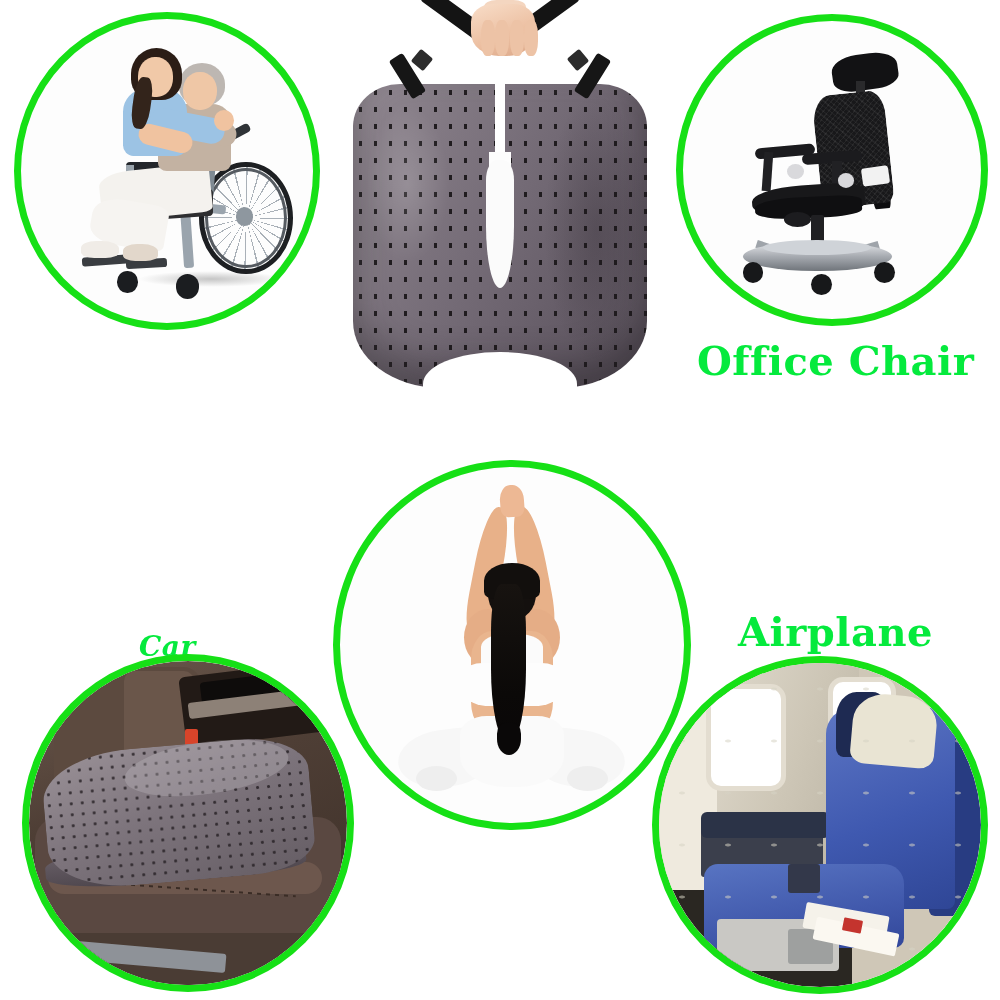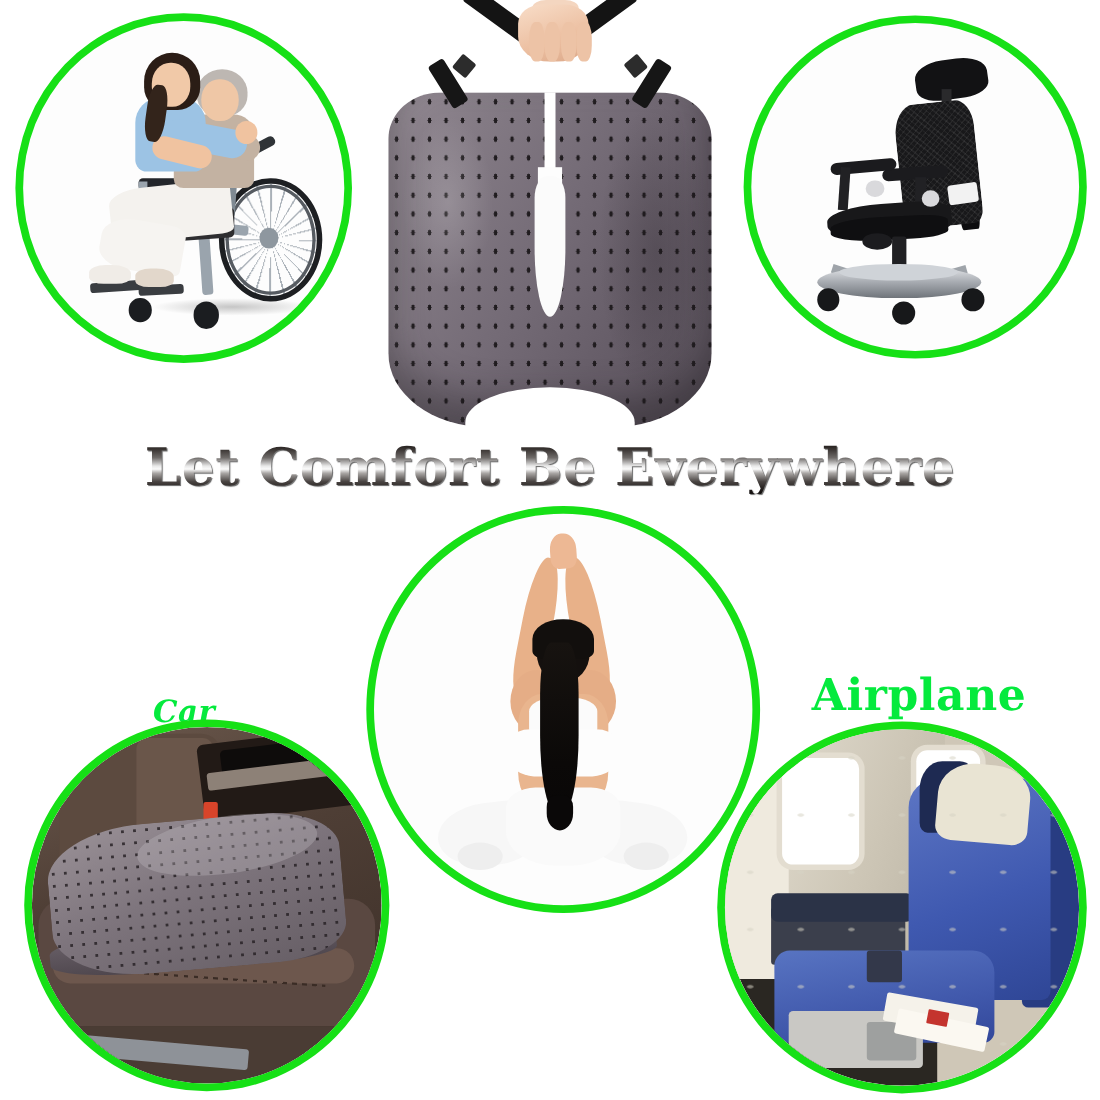--- a/index.html
+++ b/index.html
@@ -307,20 +307,21 @@
       <div class="oc-gas"></div>
       <div class="oc-spoke1"></div>
       <div class="oc-spoke2"></div>
       <div class="oc-base"></div>
       <div class="oc-base-top"></div>
       <div class="oc-cast1"></div>
       <div class="oc-cast2"></div>
       <div class="oc-cast3"></div>
     </div>
   </div>
+  <div class="label" style="left:697px; top:341px; font-size:40px;">Office Chair</div>
 
   <div id="product">
     <div class="pr-body"></div>
     <div class="pr-shine"></div>
     <div class="pr-shadeR"></div>
     <div class="pr-gap"></div>
     <div class="pr-cut-top"></div>
     <div class="pr-cut"></div>
     <div class="pr-notch"></div>
     <div class="pr-strapL"></div>
@@ -330,21 +331,20 @@
     <div class="pr-clipL"></div>
     <div class="pr-clipR"></div>
     <div class="pr-wrist"></div>
     <div class="pr-hand"></div>
     <div class="pr-finger" style="left:44%;"></div>
     <div class="pr-finger" style="left:48.5%;"></div>
     <div class="pr-finger" style="left:53%;"></div>
     <div class="pr-finger" style="left:57.5%;"></div>
   </div>
 
-  <div class="headline">Let Comfort Be Everywhere</div>
 
   <div class="circle" style="left:333px; top:460px; width:358px; height:370px;">
     <div class="circle-inner">
       <div class="yg-armL"></div>
       <div class="yg-armR"></div>
       <div class="yg-hands"></div>
       <div class="yg-legL"></div>
       <div class="yg-legR"></div>
       <div class="yg-footL"></div>
       <div class="yg-footR"></div>

